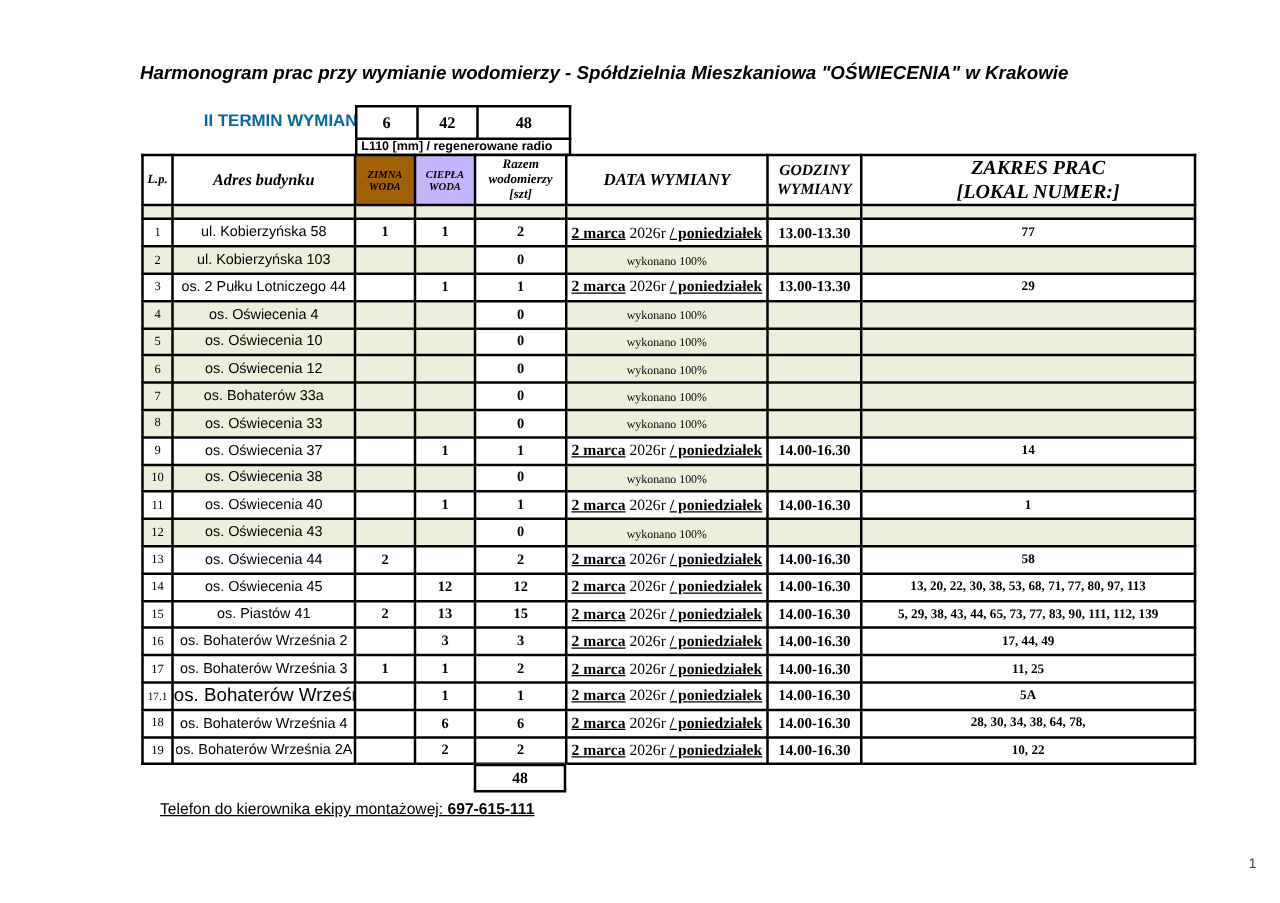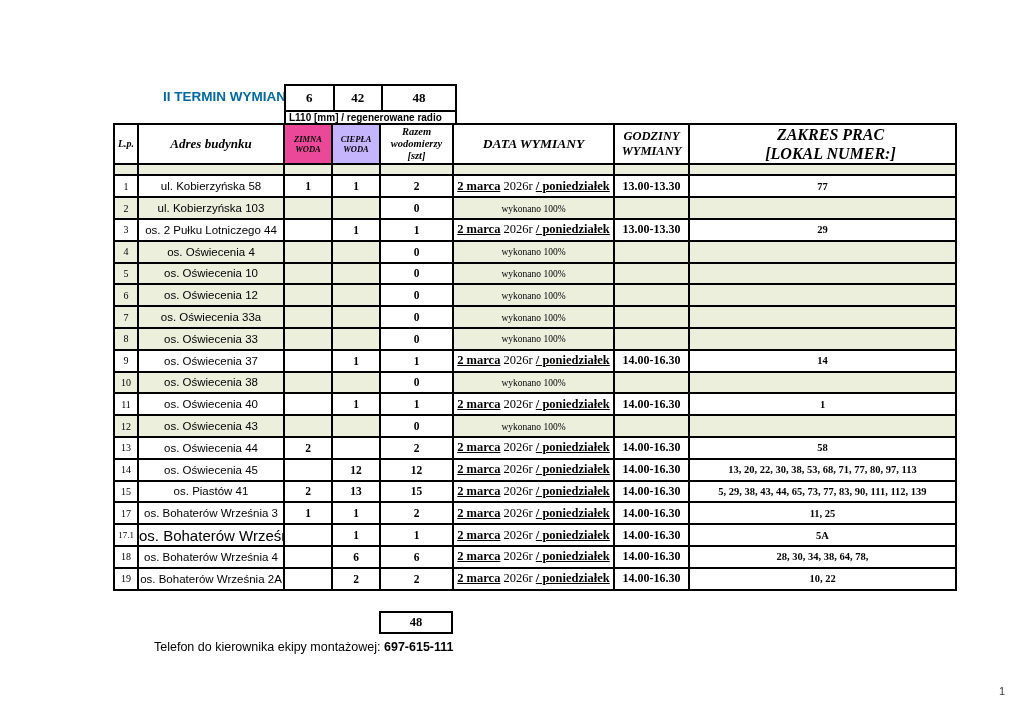--- a/index.html
+++ b/index.html
@@ -28,21 +28,21 @@
     text-align:left;padding-left:3px;white-space:nowrap;
   }
   .main-table{position:absolute;left:113px;top:123px;width:844px;}
   .main-table th{
     font-family:"Liberation Serif",serif;font-style:italic;font-weight:bold;
     text-align:center;vertical-align:middle;background:#fff;white-space:pre-line;line-height:1.2;
   }
   .main-table thead .head{height:40px;}
   th.h-lp{font-size:10px;margin-top:24px;}
   th.h-addr{font-size:13px;}
-  th.h-cold{font-size:8.5px;background:#ec4899;}
+  th.h-cold{font-size:8.5px;background:#a16207;}
   th.h-hot{font-size:8.5px;background:#c4b5fd;}
   th.h-total{font-size:10.5px;line-height:1.15;}
   th.h-date{font-size:13.5px;}
   th.h-hours{font-size:12.5px;}
   th.h-scope{font-size:16px;padding-left:16px;}
   .main-table .sep td{height:9px;background:#EBEFDC;}
   .main-table tbody tr{height:21.8px;}
   .main-table tbody td{text-align:center;vertical-align:middle;background:#fff;white-space:nowrap;}
   tr.done td{background:#EBEFDC;}
   tr.done td.total-col{background:#fff;}
@@ -55,32 +55,33 @@
   td.date .b{font-weight:bold;text-decoration:underline;}
   td.date .status{font-size:9.5px;font-weight:normal;}
   td.hours{font-family:"Liberation Serif",serif;font-weight:bold;font-size:12px;}
   td.scope{font-family:"Liberation Serif",serif;font-weight:bold;font-size:10.5px;}
   .grand-total{
     position:absolute;left:379px;top:611px;width:70px;height:19px;
     border:2px solid #000;background:#fff;text-align:center;line-height:19px;
     font-family:"Liberation Serif",serif;font-weight:bold;font-size:12.5px;
   }
   .footer{
-    position:absolute;left:154px;top:640px;font-size:12.5px;white-space:nowrap;
+    position:absolute;left:128px;top:640px;font-size:12.5px;white-space:nowrap;text-decoration:underline;
   }
   .footer .phone{font-weight:bold;}
   .page-number{
     position:absolute;left:999px;top:685px;font-size:11px;color:#3a3a3a;
   }
 </style>
 </head>
 <body>
 
 <div class="page">
 
+  <div class="title">Harmonogram prac przy wymianie wodomierzy -  Spółdzielnia Mieszkaniowa "OŚWIECENIA" w Krakowie</div>
 
   <div class="term-label">II TERMIN WYMIANY</div>
 
   <table class="mini-table">
     <colgroup>
         <col style="width:48px">
         <col style="width:48px">
         <col style="width:73px">
       </colgroup>
     <tbody>
@@ -196,21 +197,21 @@
       <td class="num"></td>
       <td class="num"></td>
       <td class="num total-col">0</td>
       <td class="date"><span class="b"></span> <span></span> <span class="b"></span><span class="status">wykonano 100%</span></td>
       <td class="hours"></td>
       <td class="scope"></td>
     </tr>
 
     <tr class="done">
       <td class="lp">7</td>
-      <td class="addr">os. Oświecenia 33a</td>
+      <td class="addr">os. Bohaterów 33a</td>
       <td class="num"></td>
       <td class="num"></td>
       <td class="num total-col">0</td>
       <td class="date"><span class="b"></span> <span></span> <span class="b"></span><span class="status">wykonano 100%</span></td>
       <td class="hours"></td>
       <td class="scope"></td>
     </tr>
 
     <tr class="done">
       <td class="lp">8</td>
@@ -293,20 +294,30 @@
       <td class="lp">15</td>
       <td class="addr">os. Piastów 41</td>
       <td class="num">2</td>
       <td class="num">13</td>
       <td class="num total-col">15</td>
       <td class="date"><span class="b">2 marca</span> <span>2026r</span> <span class="b">/ poniedziałek</span><span class="status"></span></td>
       <td class="hours">14.00-16.30</td>
       <td class="scope">5, 29, 38, 43, 44, 65, 73, 77, 83, 90, 111, 112, 139</td>
     </tr>
 
+    <tr>
+      <td class="lp">16</td>
+      <td class="addr">os. Bohaterów Września 2</td>
+      <td class="num"></td>
+      <td class="num">3</td>
+      <td class="num total-col">3</td>
+      <td class="date"><span class="b">2 marca</span> <span>2026r</span> <span class="b">/ poniedziałek</span><span class="status"></span></td>
+      <td class="hours">14.00-16.30</td>
+      <td class="scope">17, 44, 49</td>
+    </tr>
 
     <tr>
       <td class="lp">17</td>
       <td class="addr">os. Bohaterów Września 3</td>
       <td class="num">1</td>
       <td class="num">1</td>
       <td class="num total-col">2</td>
       <td class="date"><span class="b">2 marca</span> <span>2026r</span> <span class="b">/ poniedziałek</span><span class="status"></span></td>
       <td class="hours">14.00-16.30</td>
       <td class="scope">11, 25</td>

